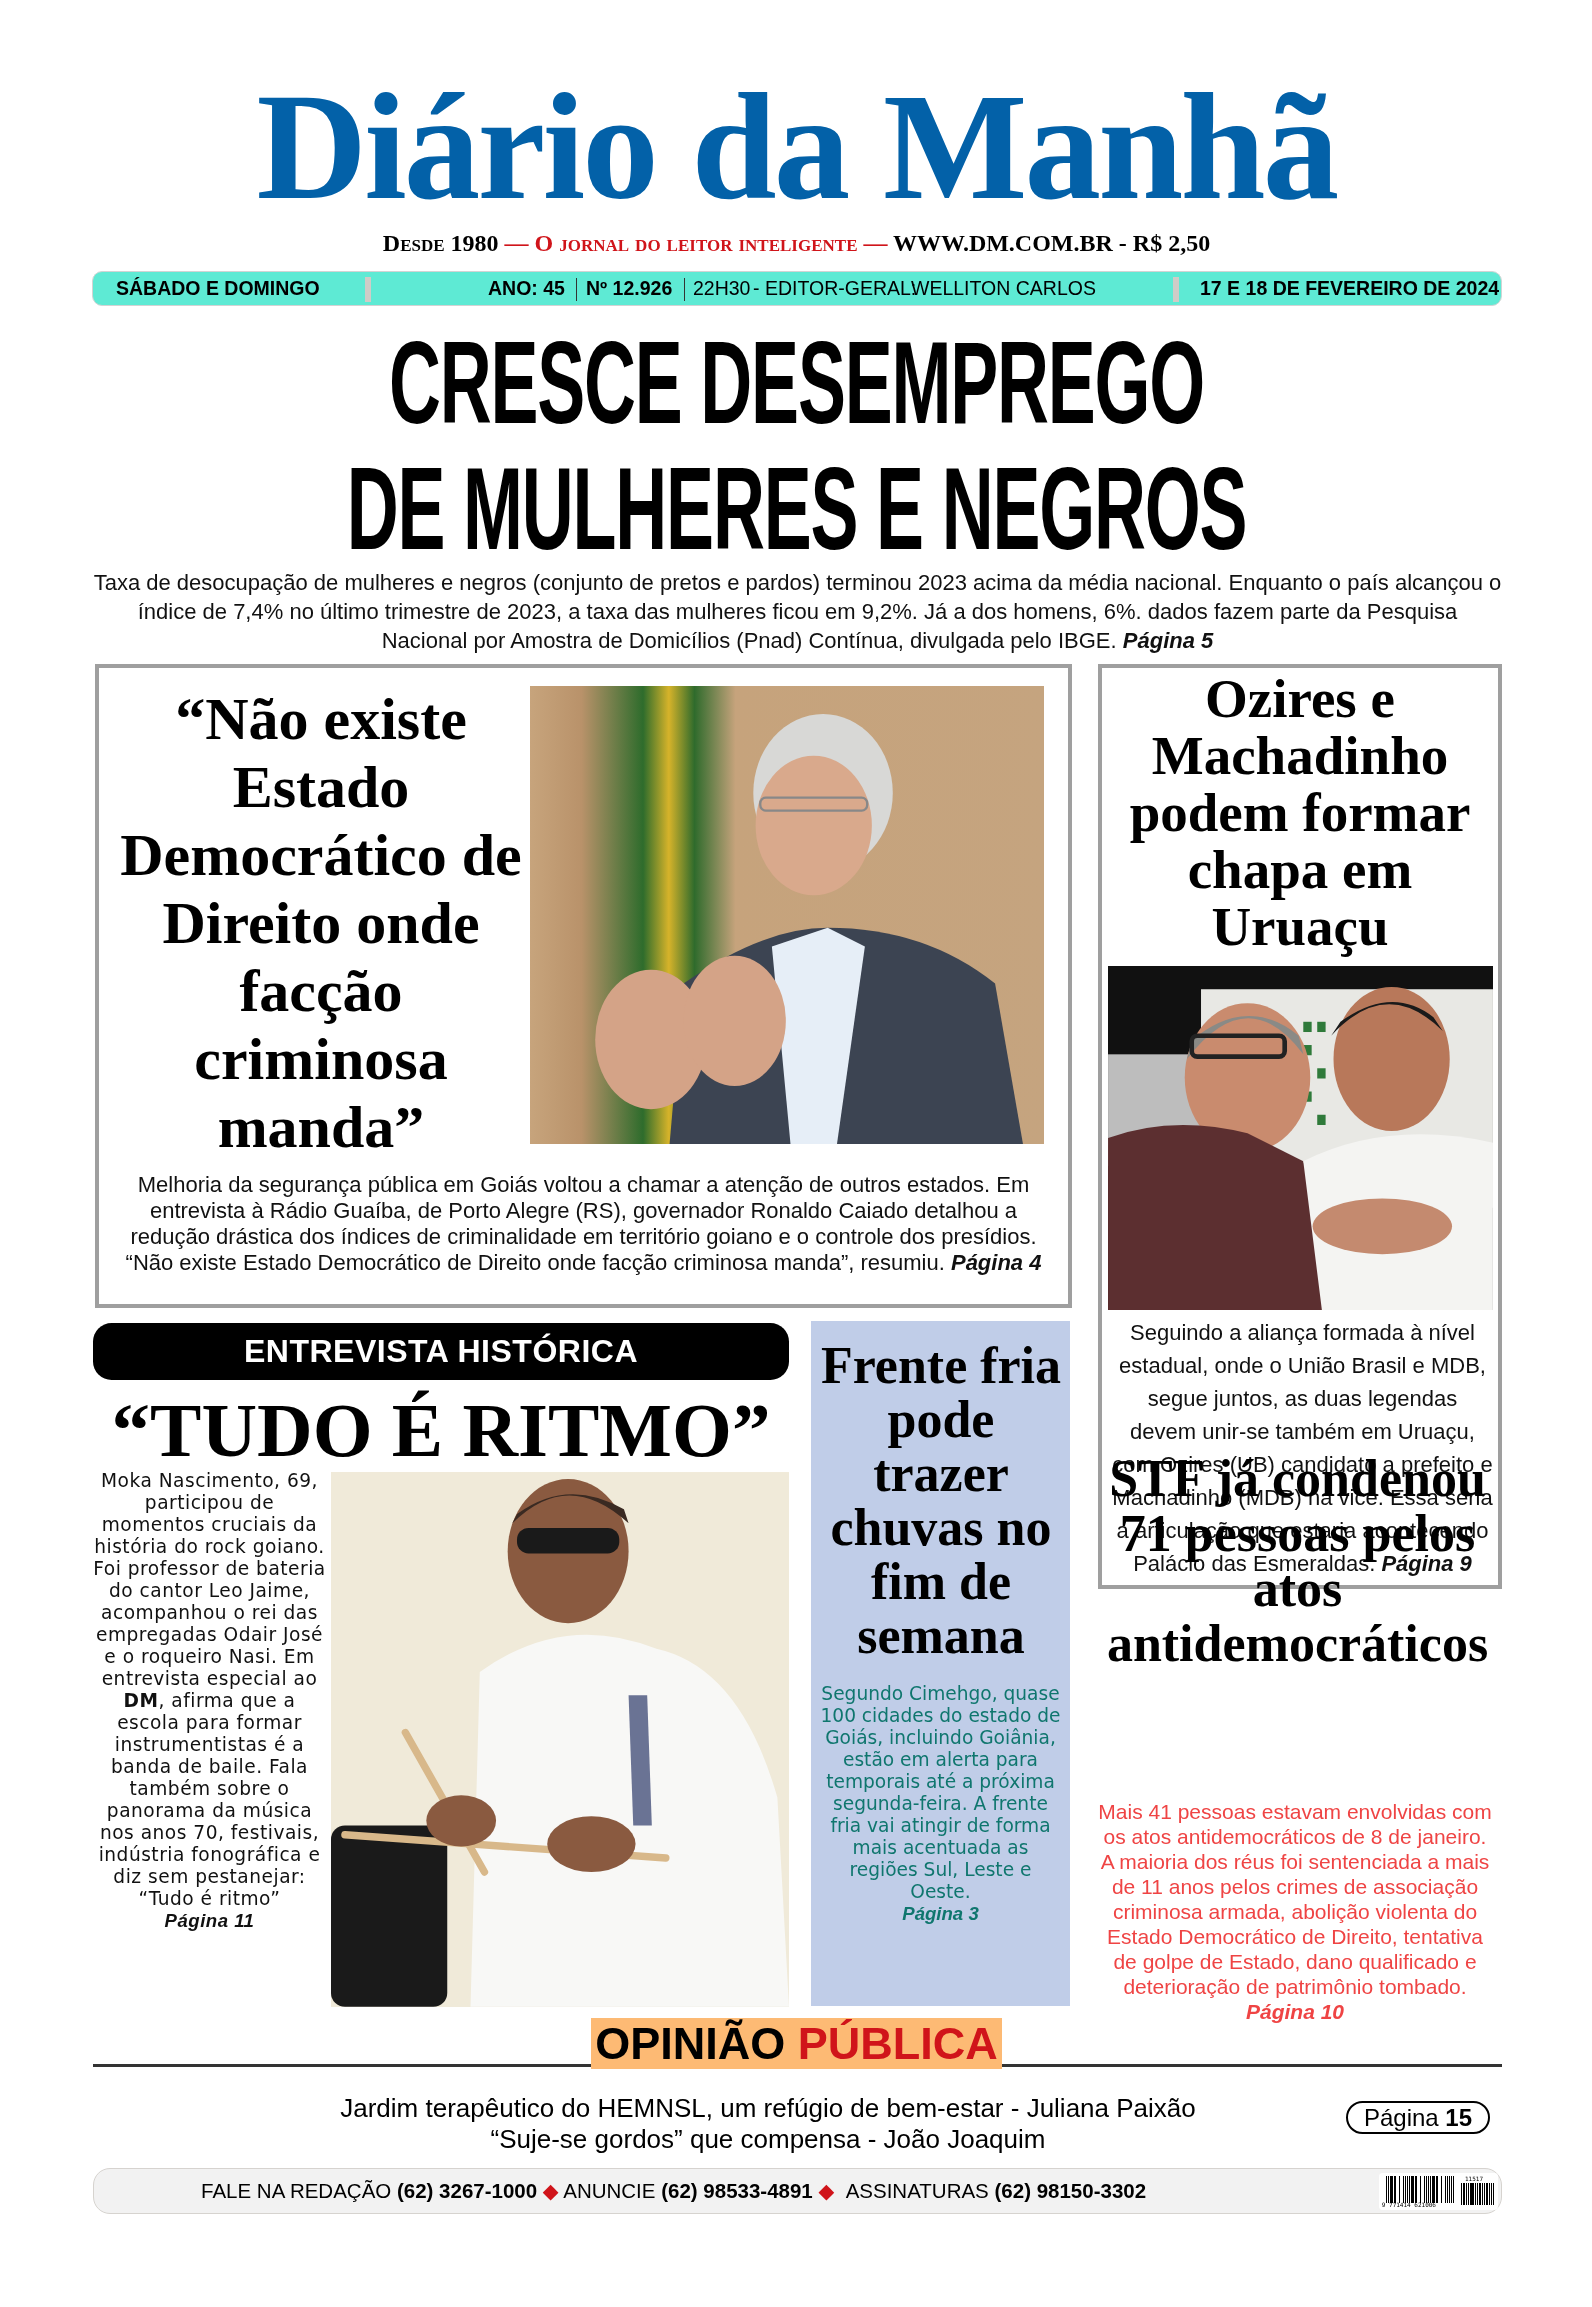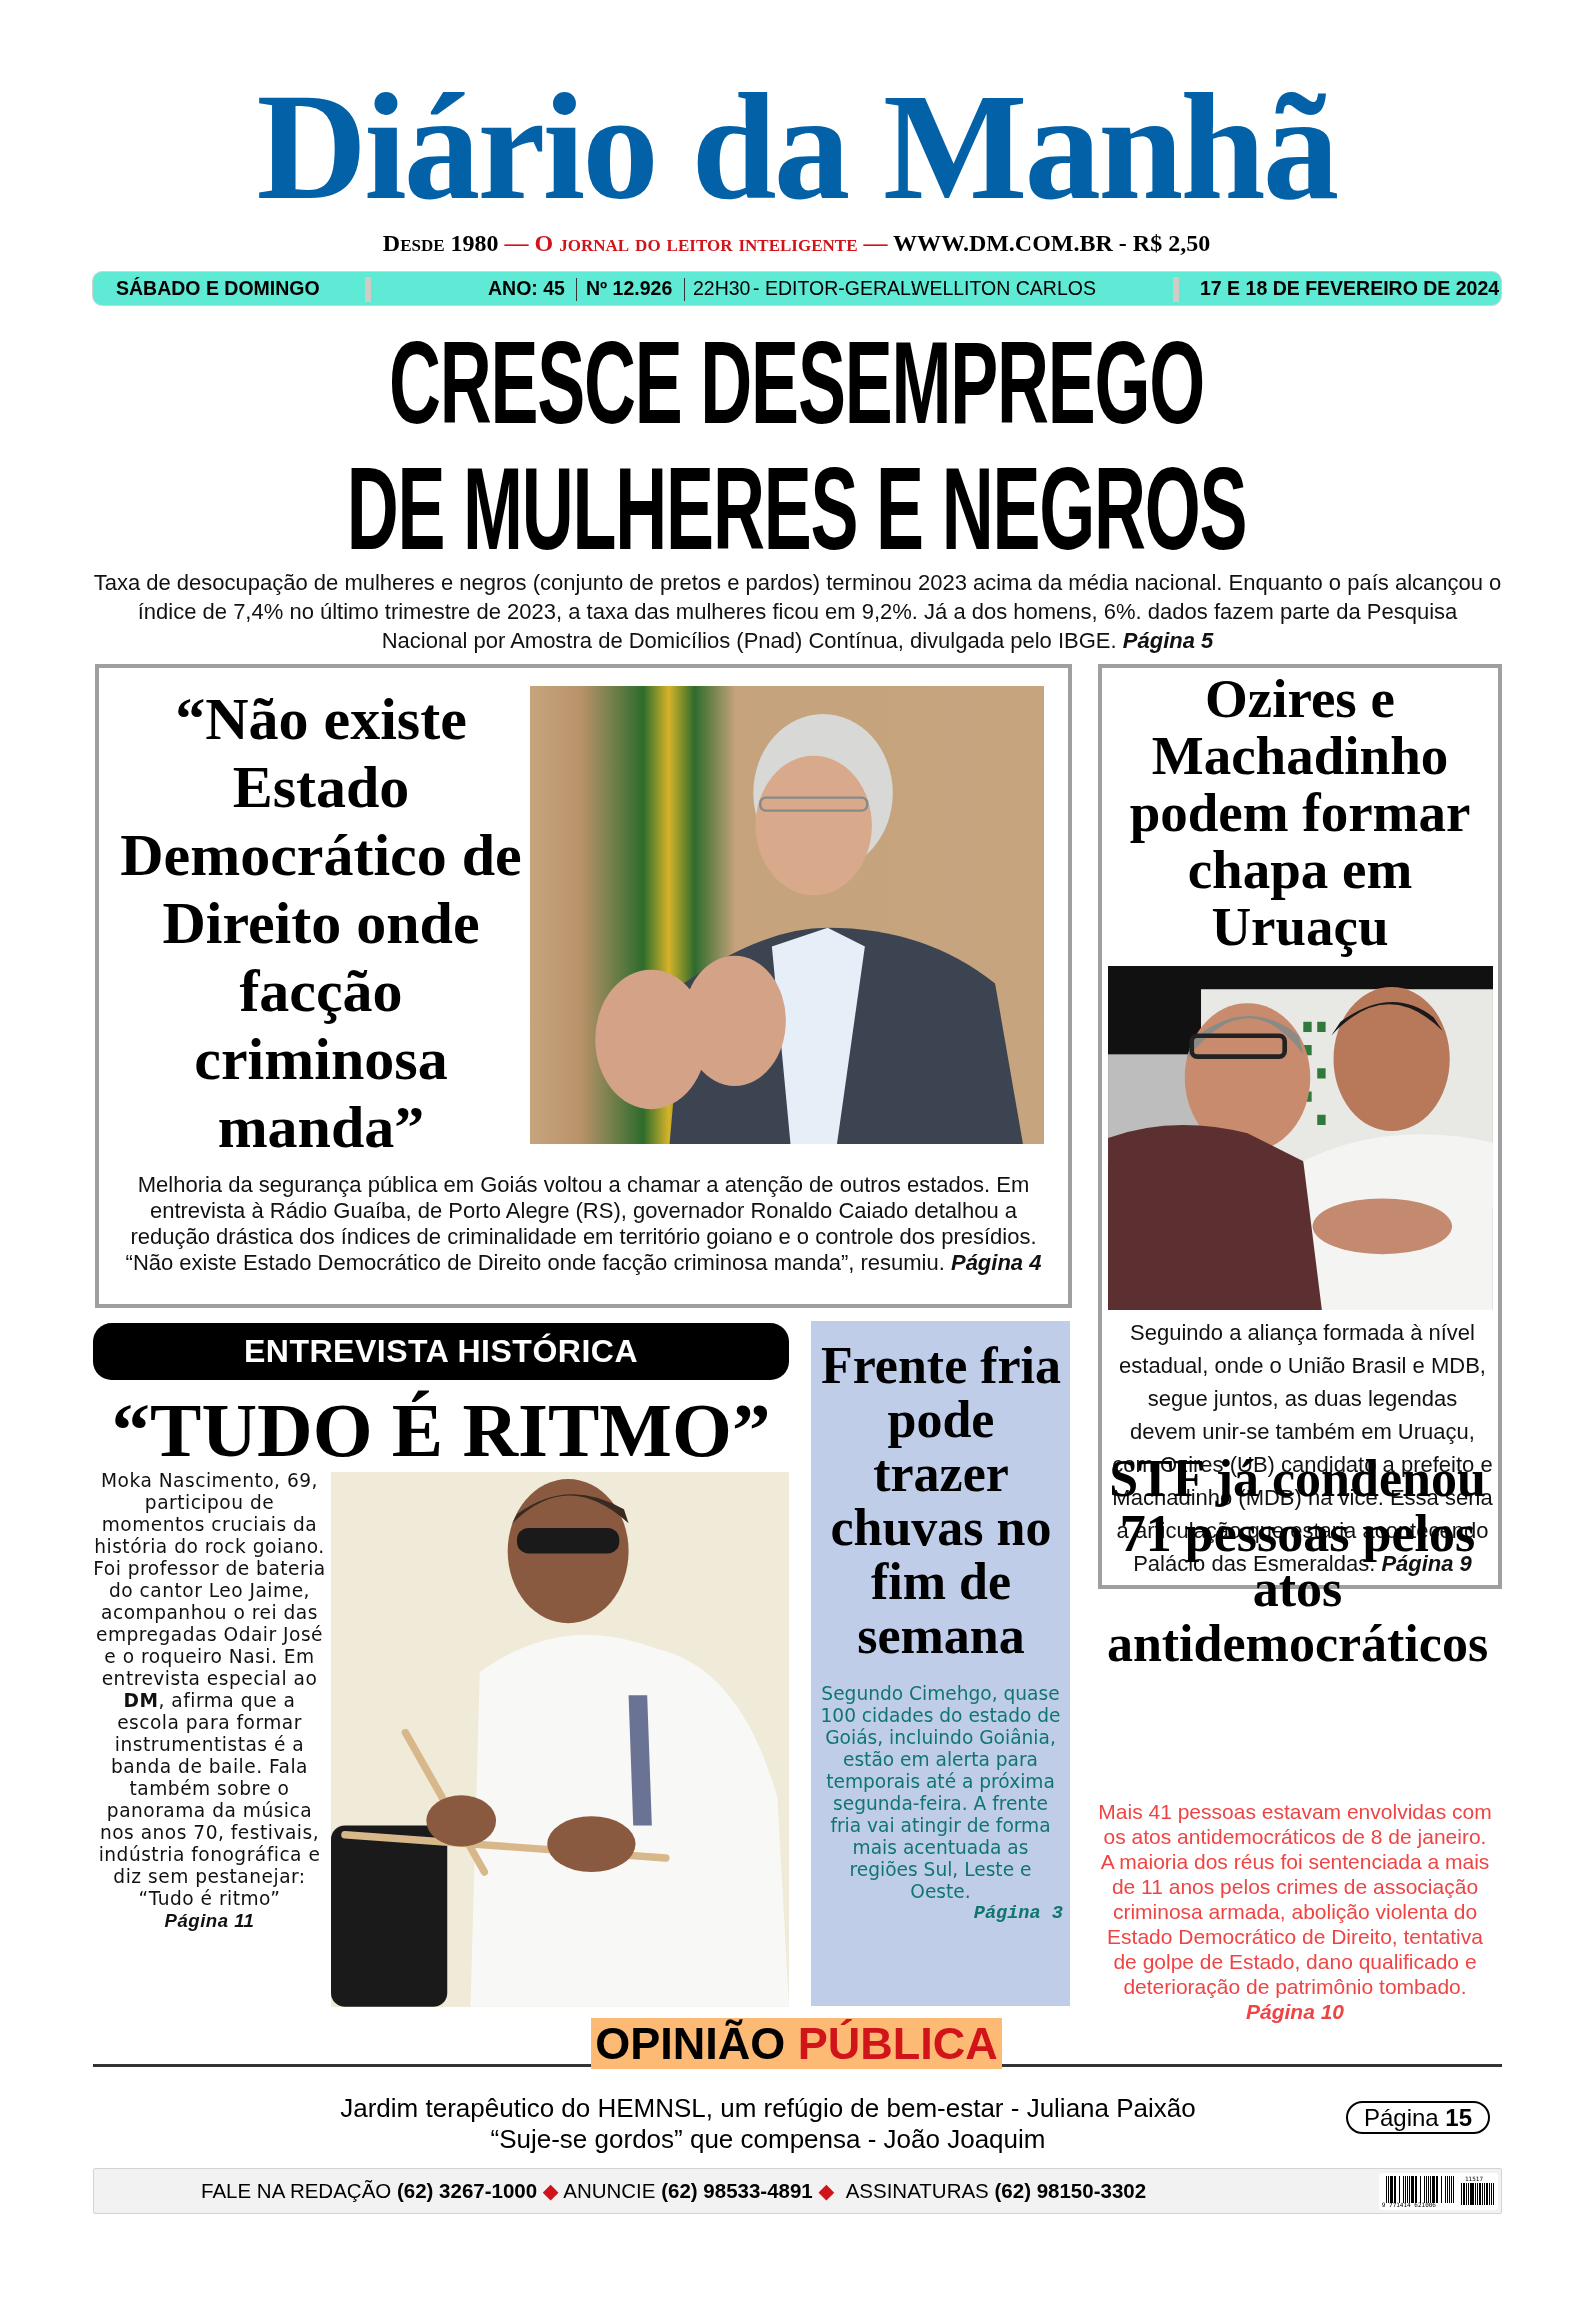--- a/index.html
+++ b/index.html
@@ -133,21 +133,21 @@
   }
   .op-page {
     left: 1346px; top: 2101px; width: 144px; height: 33px;
     border: 2.3px solid #000; border-radius: 16.7px; text-align: center;
     font-size: 24px; line-height: 29px;
   }
 
   
   .footer {
     left: 93px; top: 2168px; width: 1409px; height: 46px;
-    background: #f2f2f2; border: 1.4px solid #d6d3cf; border-radius: 2px;
+    background: #f2f2f2; border: 1.4px solid #d6d3cf; border-radius: 17px;
     font-size: 20.5px; line-height: 43px;
   }
   .footer .txt { position: absolute; left: 107px; top: 0; white-space: nowrap; }
   .footer .diamond { color: #d0141a; }
   .barcode {
   left: 1379px; top: 2173px; width: 119px; height: 37px; background: #fff; border-radius: 3.7px;
   }
   .barcode .bars { position: absolute; left: 6.5px; top: 2.8px; width: 68px; height: 27px;
     background: repeating-linear-gradient(90deg, #000 0 1.4px, #fff 1.4px 2.3px, #000 2.3px 2.8px, #fff 2.8px 4.2px); }
   .barcode .bars2 { position: absolute; left: 82px; top: 10.2px; width: 33px; height: 22px;
@@ -253,21 +253,21 @@
     <line x1="160" y1="560" x2="330" y2="860" stroke="#d8b88a" stroke-width="16" stroke-linecap="round"></line>
     <ellipse cx="280" cy="750" rx="75" ry="55" fill="#8a5a40"></ellipse>
     <ellipse cx="560" cy="800" rx="95" ry="60" fill="#8a5a40"></ellipse>
   </svg>
 </div>
 
 <div class="abs fria-box"></div>
 <div class="abs fria-head">Frente fria pode trazer chuvas no fim de semana</div>
 <div class="abs fria-text">
   <span>Segundo Cimehgo, quase 100 cidades do estado de Goiás, incluindo Goiânia, estão em alerta para temporais até a próxima segunda-feira.   A frente fria vai atingir de forma mais acentuada as regiões Sul, Leste e Oeste.</span>
-  <div class="page-ref" style="font-family:Liberation Mono, monospace;text-align:right;">Página 3</div>
+  <div class="page-ref" style="font-family:Liberation Sans, sans-serif;">Página 3</div>
 </div>
 
 <div class="abs stf-head">STF já condenou 71 pessoas pelos atos antidemocráticos</div>
 <div class="abs stf-text">
   <span>Mais 41 pessoas estavam envolvidas com os atos antidemocráticos de 8 de janeiro. A maioria dos réus foi sentenciada a mais de 11 anos pelos crimes de associação criminosa armada, abolição violenta do Estado Democrático de Direito, tentativa de golpe de Estado, dano qualificado e deterioração de patrimônio tombado.</span>
   <div class="page-ref">Página 10</div>
 </div>
 
 <div class="abs op-line"></div>
 <div class="abs op-title">

